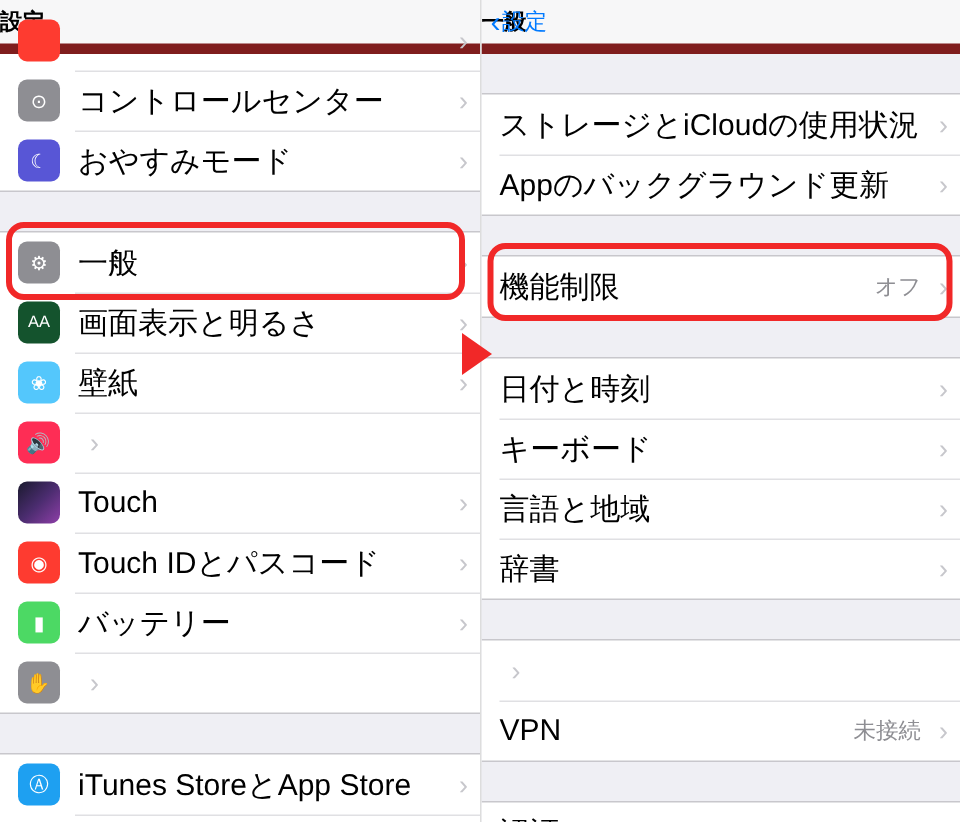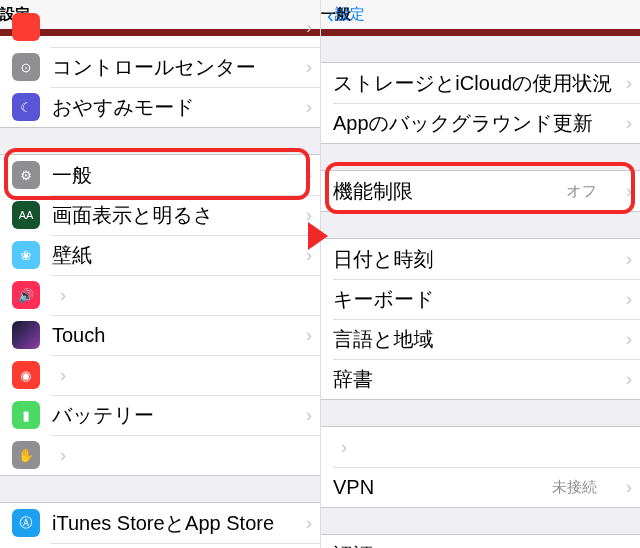--- a/index.html
+++ b/index.html
@@ -10,21 +10,21 @@
   .navbar { height: 36px; background: #f7f7f8; border-bottom: 7px solid #7f1d1d; display: flex; align-items: center; position: relative; font-size: 15px; font-weight: 600; }
   .navbar .back { position: absolute; left: 6px; color: #007aff; font-weight: 400; font-size: 15px; display: flex; align-items: center; }
   .navbar .back .chev { font-size: 20px; margin-right: 1px; line-height: 1; }
   .spacer { height: 26px; }
   .group { background: #fff; border-top: 1px solid #c8c7cc; border-bottom: 1px solid #c8c7cc; }
   .row { display: flex; align-items: center; height: 40px; padding-left: 12px; position: relative; }
   .row + .row::before { content:""; position:absolute; top:0; left:50px; right:0; height:1px; background:#e0e0e3; }
   .col.right .row + .row::before { left: 12px; }
   .row .icon { width: 28px; height: 28px; border-radius: 6px; margin-right: 12px; flex-shrink:0; display:flex; align-items:center; justify-content:center; font-size:14px; color:#fff; }
   .row .label { flex: 1; font-size: 20px; color: #000; letter-spacing: 0; }
-  .row .detail { font-size: 15px; color: #8e8e93; margin-right: 21px; }
+  .row .detail { font-size: 15px; color: #8e8e93; margin-right: 4px; }
   .row .disc { width: 22px; text-align:center; color: #c7c7cc; font-size: 18px; }
   
   .hl { position: absolute; border: 4px solid #f12828; border-radius: 12px; pointer-events: none; }
   
   .tri { position:absolute; width:0; height:0; border-top:14px solid transparent; border-bottom:14px solid transparent; border-left:20px solid #f12828; }
   
   .i-red    { background:#fe3b30; border-radius:8px; }
   .i-grey   { background:#8e8e93; }
   .i-purple { background:#5856d6; }
   .i-grey2  { background:#8e8e93; }
@@ -100,20 +100,21 @@
     </div>
     <div class="row">
       <div class="icon i-siri"></div>
       <div class="label">Touch</div>
       <div class="disc">›</div>
     </div>
     <div class="row">
       <div class="icon i-touch">
           <span>◉</span>
         </div>
+      <div class="label">Touch IDとパスコード</div>
       <div class="disc">›</div>
     </div>
     <div class="row">
       <div class="icon i-batt">
           <span>▮</span>
         </div>
       <div class="label">バッテリー</div>
       <div class="disc">›</div>
     </div>
     <div class="row">

